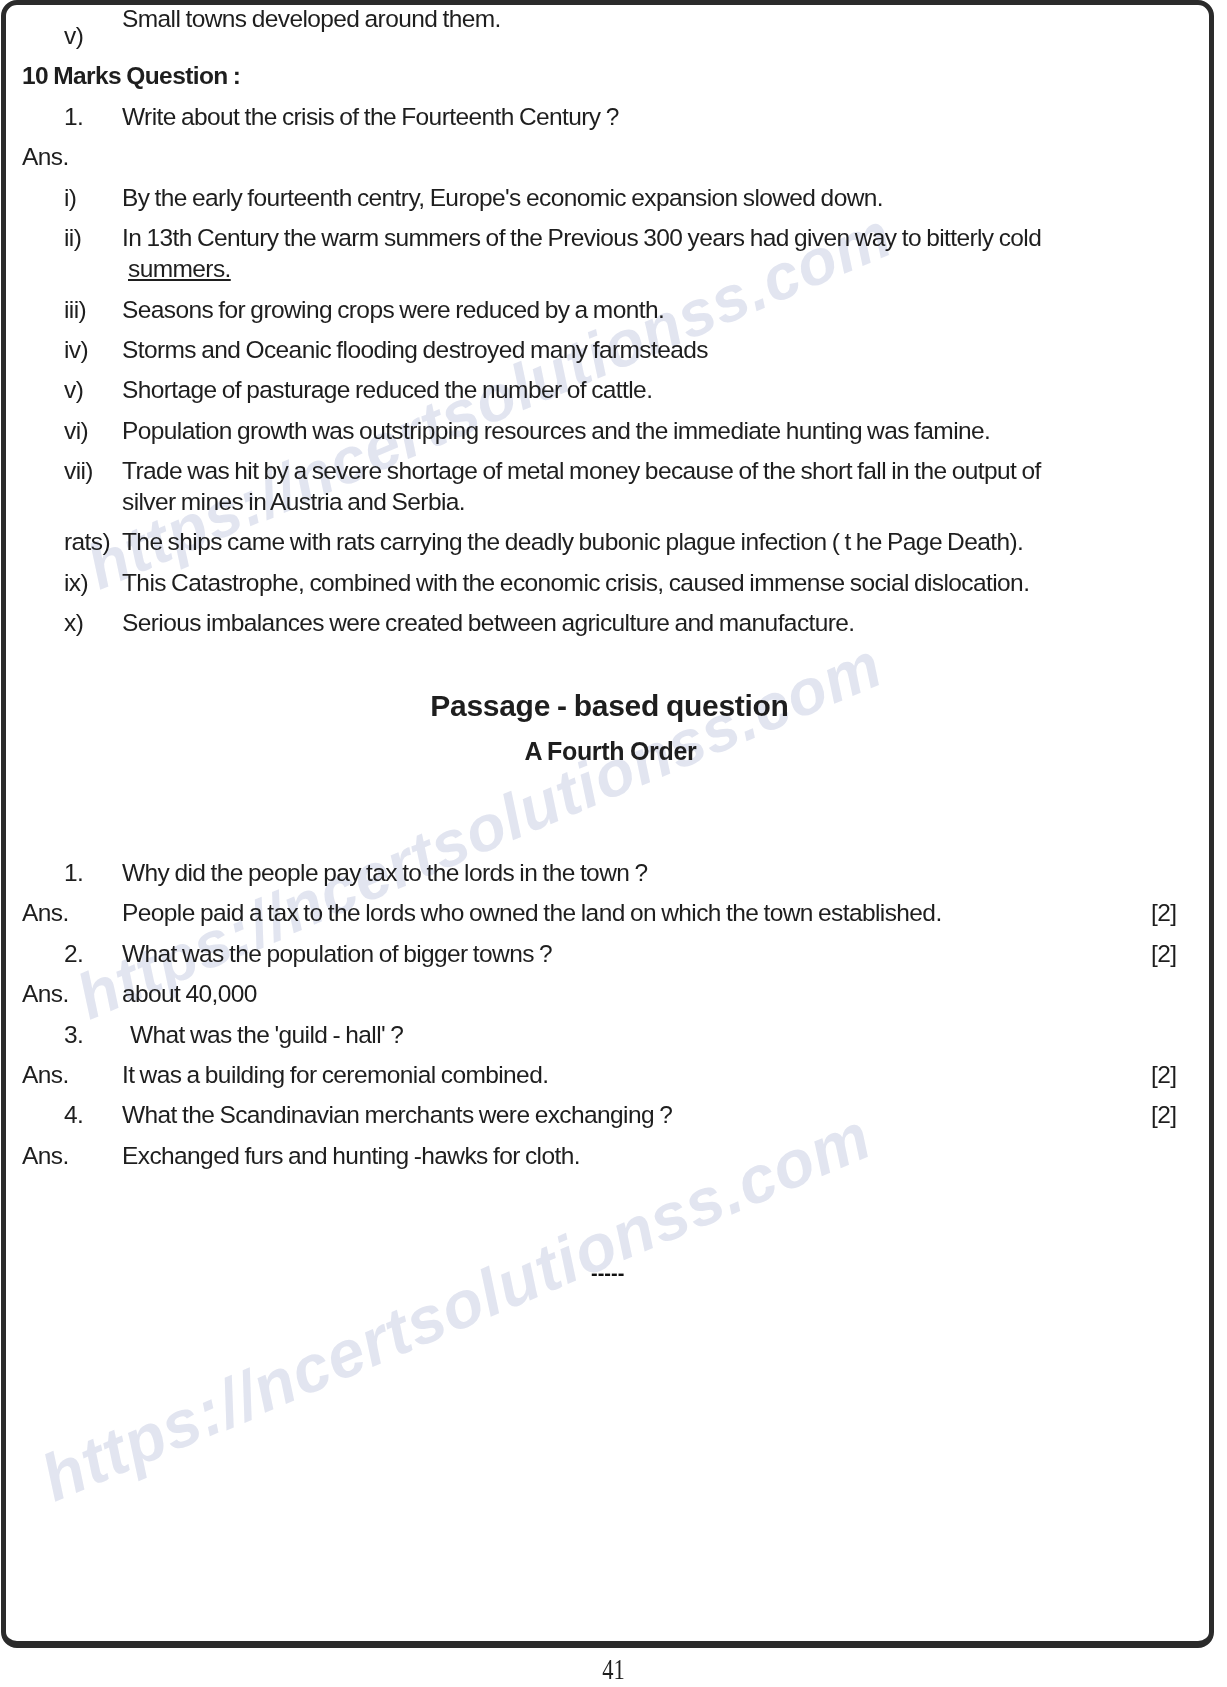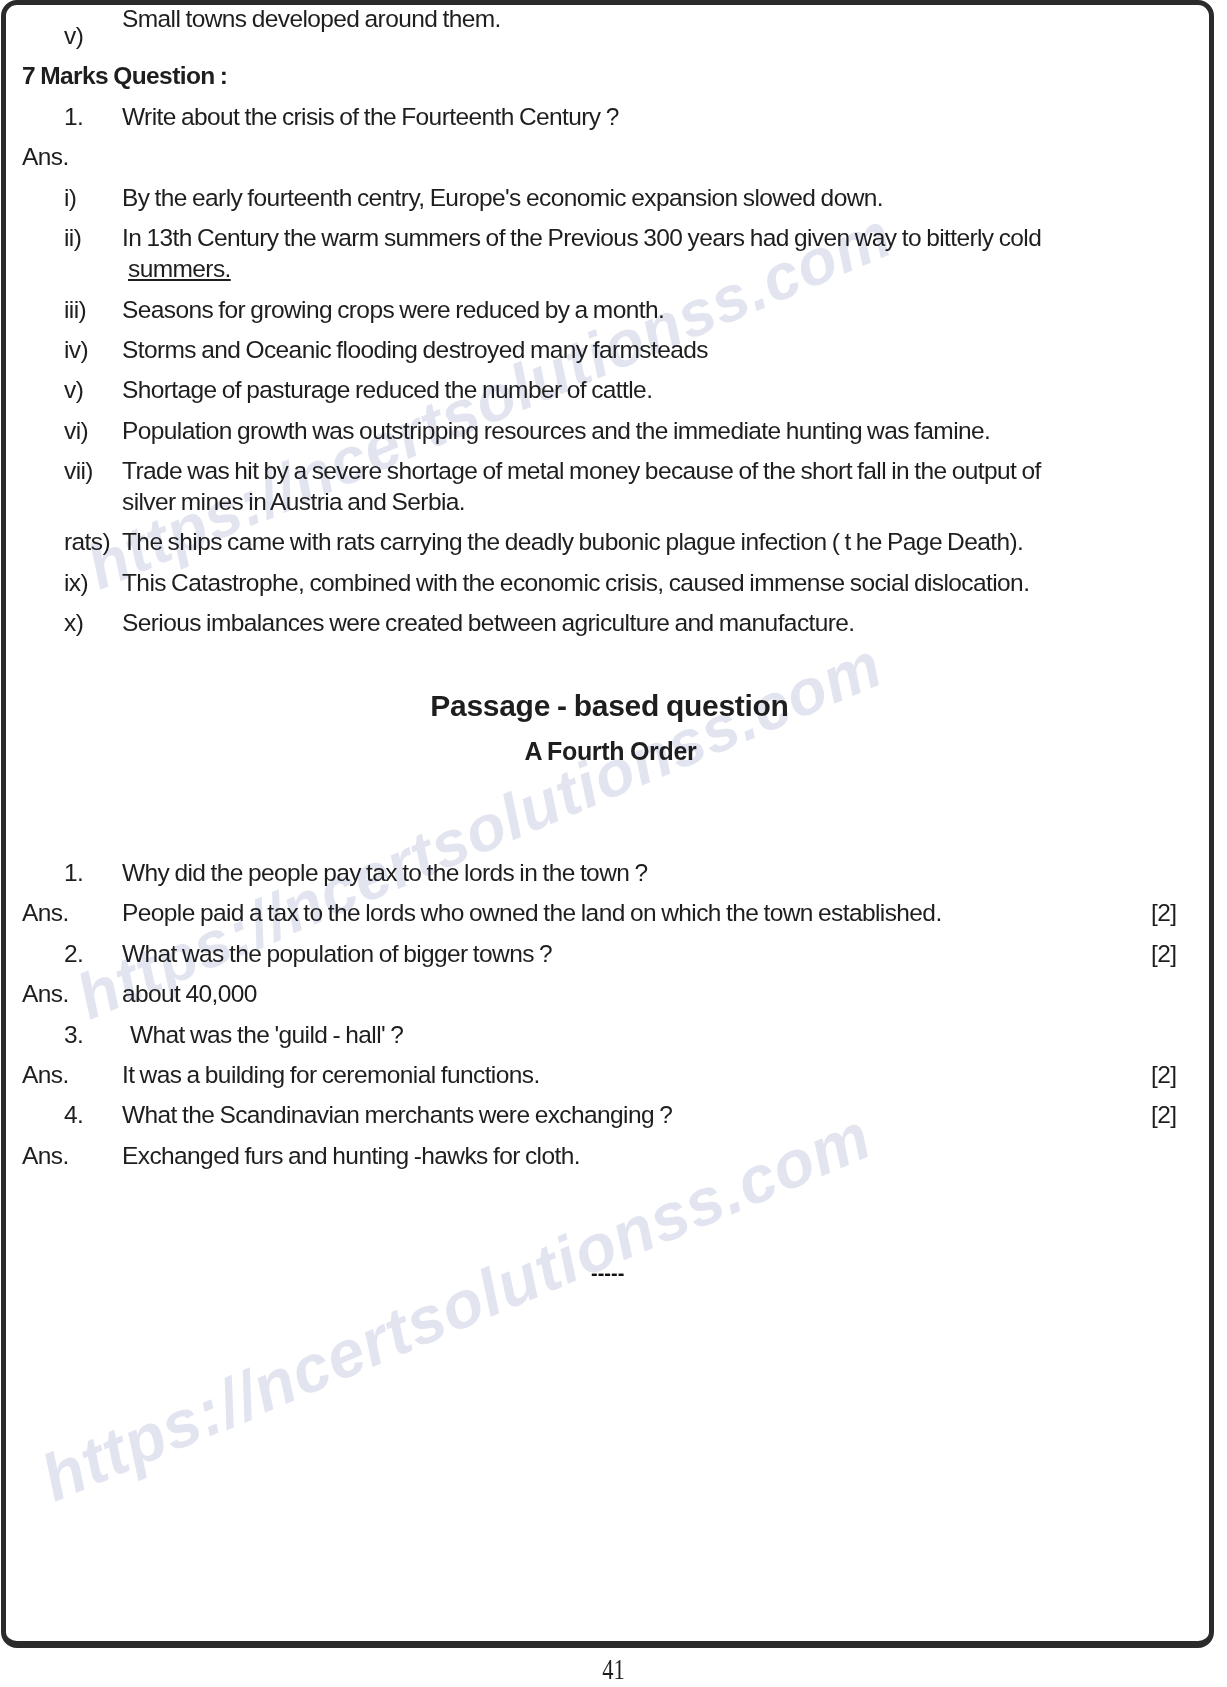--- a/index.html
+++ b/index.html
@@ -106,21 +106,21 @@
 
 <div class="watermark" style="left:105px; top:530px; font-size:64px; transform: rotate(-23deg);">https://ncertsolutionss.com</div>
 <div class="watermark" style="left:95px; top:960px; font-size:64px; transform: rotate(-23deg);">https://ncertsolutionss.com</div>
 <div class="watermark" style="left:60px; top:1440px; font-size:66px; transform: rotate(-23deg);">https://ncertsolutionss.com</div>
 
 <div class="content">
 
   <span class="num" style="left:64px; top:21px;">v)</span>
   <span class="line" style="left:122px; top:4px;text-align:center;">Small towns developed around  them.</span>
 
-  <span class="line bold" style="left:22px; top:61px;">7 Marks Question :</span>
+  <span class="line bold" style="left:22px; top:61px;">10 Marks Question :</span>
 
   <span class="num" style="left:64px; top:102px;">1.</span>
   <span class="line" style="left:122px; top:102px;">Write about the crisis of the Fourteenth Century  ?</span>
 
   <span class="line" style="left:22px; top:142px;">Ans.</span>
 
   <span class="num" style="left:64px; top:183px;">i)</span>
   <span class="line" style="left:122px; top:183px;">By the early fourteenth  centry, Europe's economic expansion slowed down.</span>
 
   <span class="num" style="left:64px; top:223px;">ii)</span>
@@ -164,21 +164,21 @@
 
   <span class="num" style="left:64px; top:939px;">2.</span>
   <span class="line" style="left:122px; top:939px;">What was the population of bigger  towns ?</span>
   <span class="marks" style="top:939px;">[2]</span>
   <span class="line" style="left:22px; top:979px;">Ans.</span>
   <span class="line" style="left:122px; top:979px;">about 40,000</span>
 
   <span class="num" style="left:64px; top:1020px;">3.</span>
   <span class="line" style="left:130px; top:1020px;">What was the 'guild -  hall' ?</span>
   <span class="line" style="left:22px; top:1060px;">Ans.</span>
-  <span class="line" style="left:122px; top:1060px;">It was a building for ceremonial functions.</span>
+  <span class="line" style="left:122px; top:1060px;">It was a building for ceremonial combined.</span>
   <span class="marks" style="top:1060px;">[2]</span>
 
   <span class="num" style="left:64px; top:1100px;">4.</span>
   <span class="line" style="left:122px; top:1100px;">What the Scandinavian merchants were exchanging ?</span>
   <span class="marks" style="top:1100px;">[2]</span>
   <span class="line" style="left:22px; top:1141px;">Ans.</span>
   <span class="line" style="left:122px; top:1141px;">Exchanged furs and hunting -hawks for cloth.</span>
 
   <span class="separator">-----</span>
 </div>

